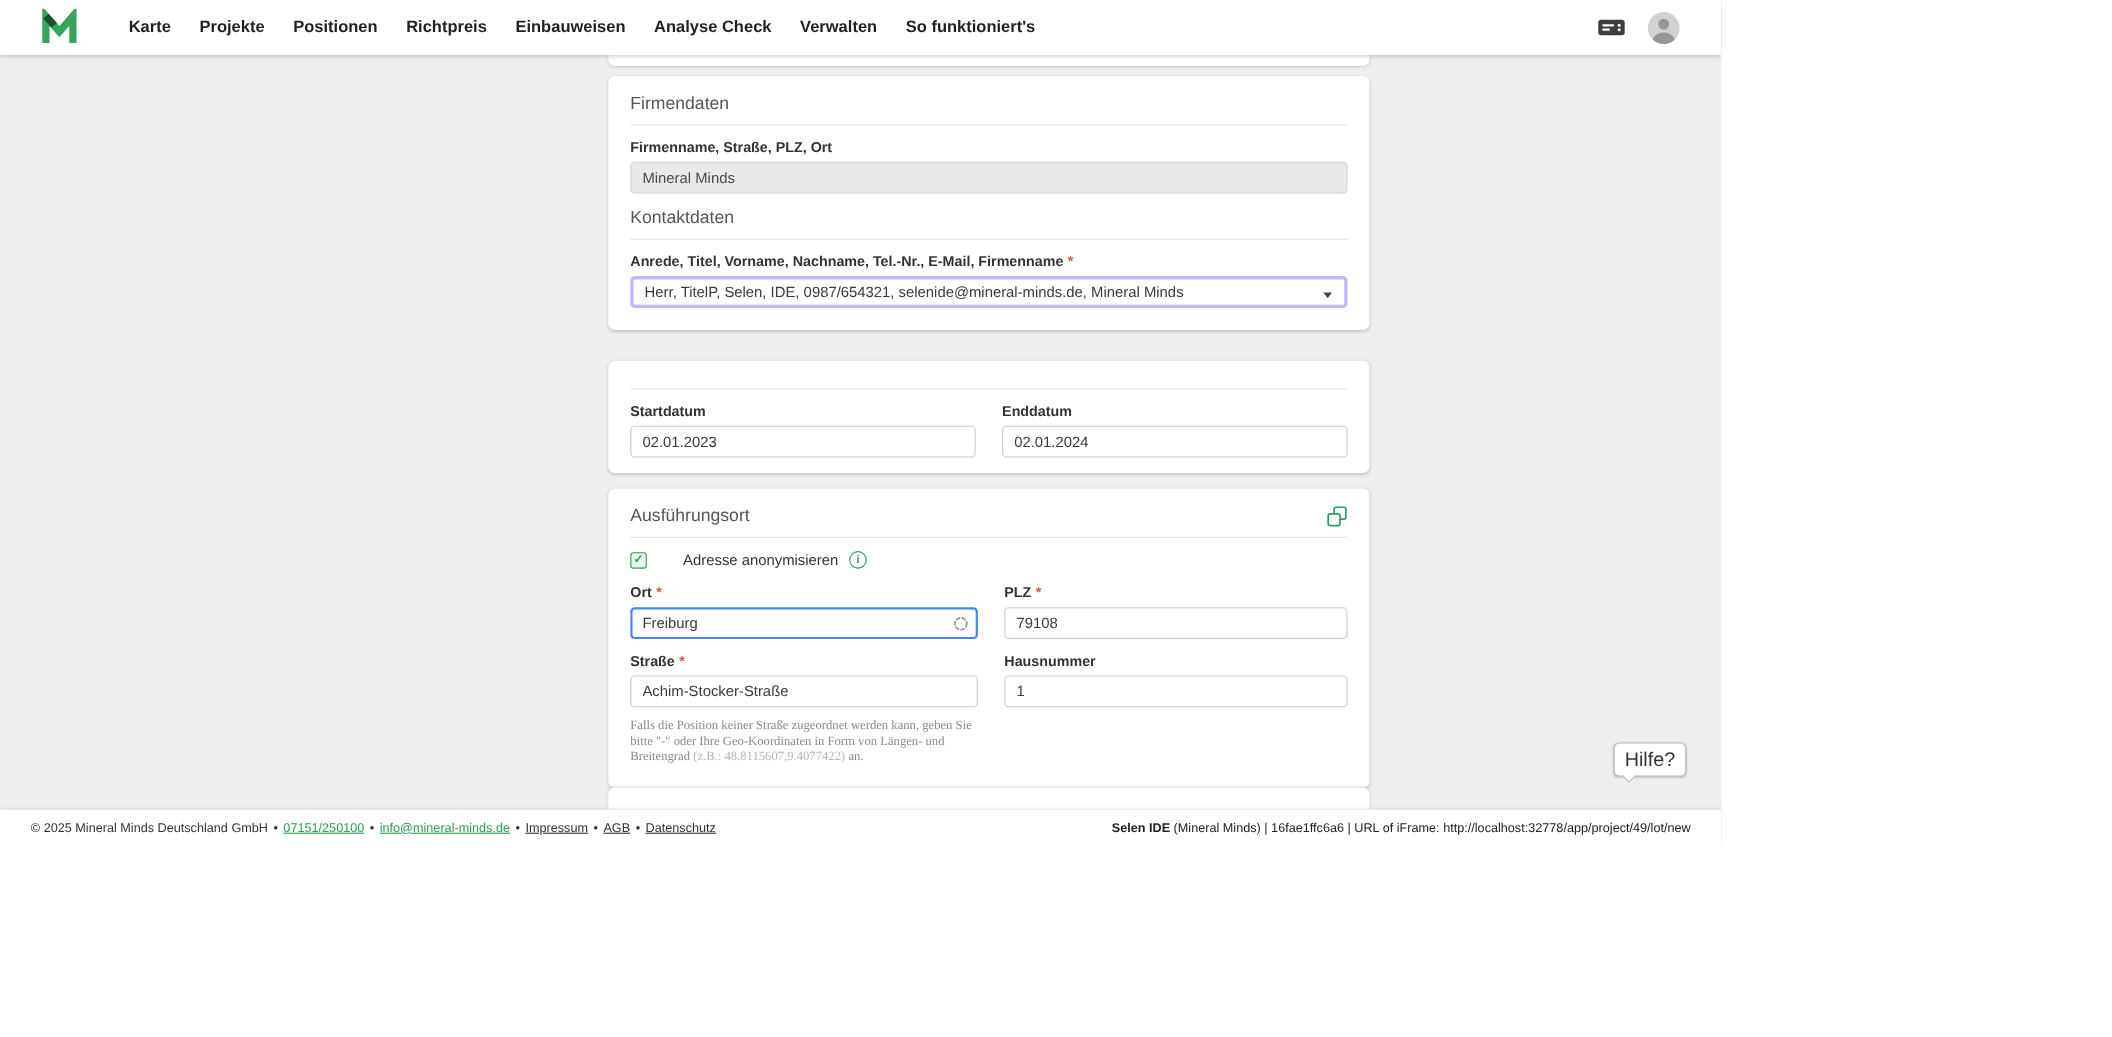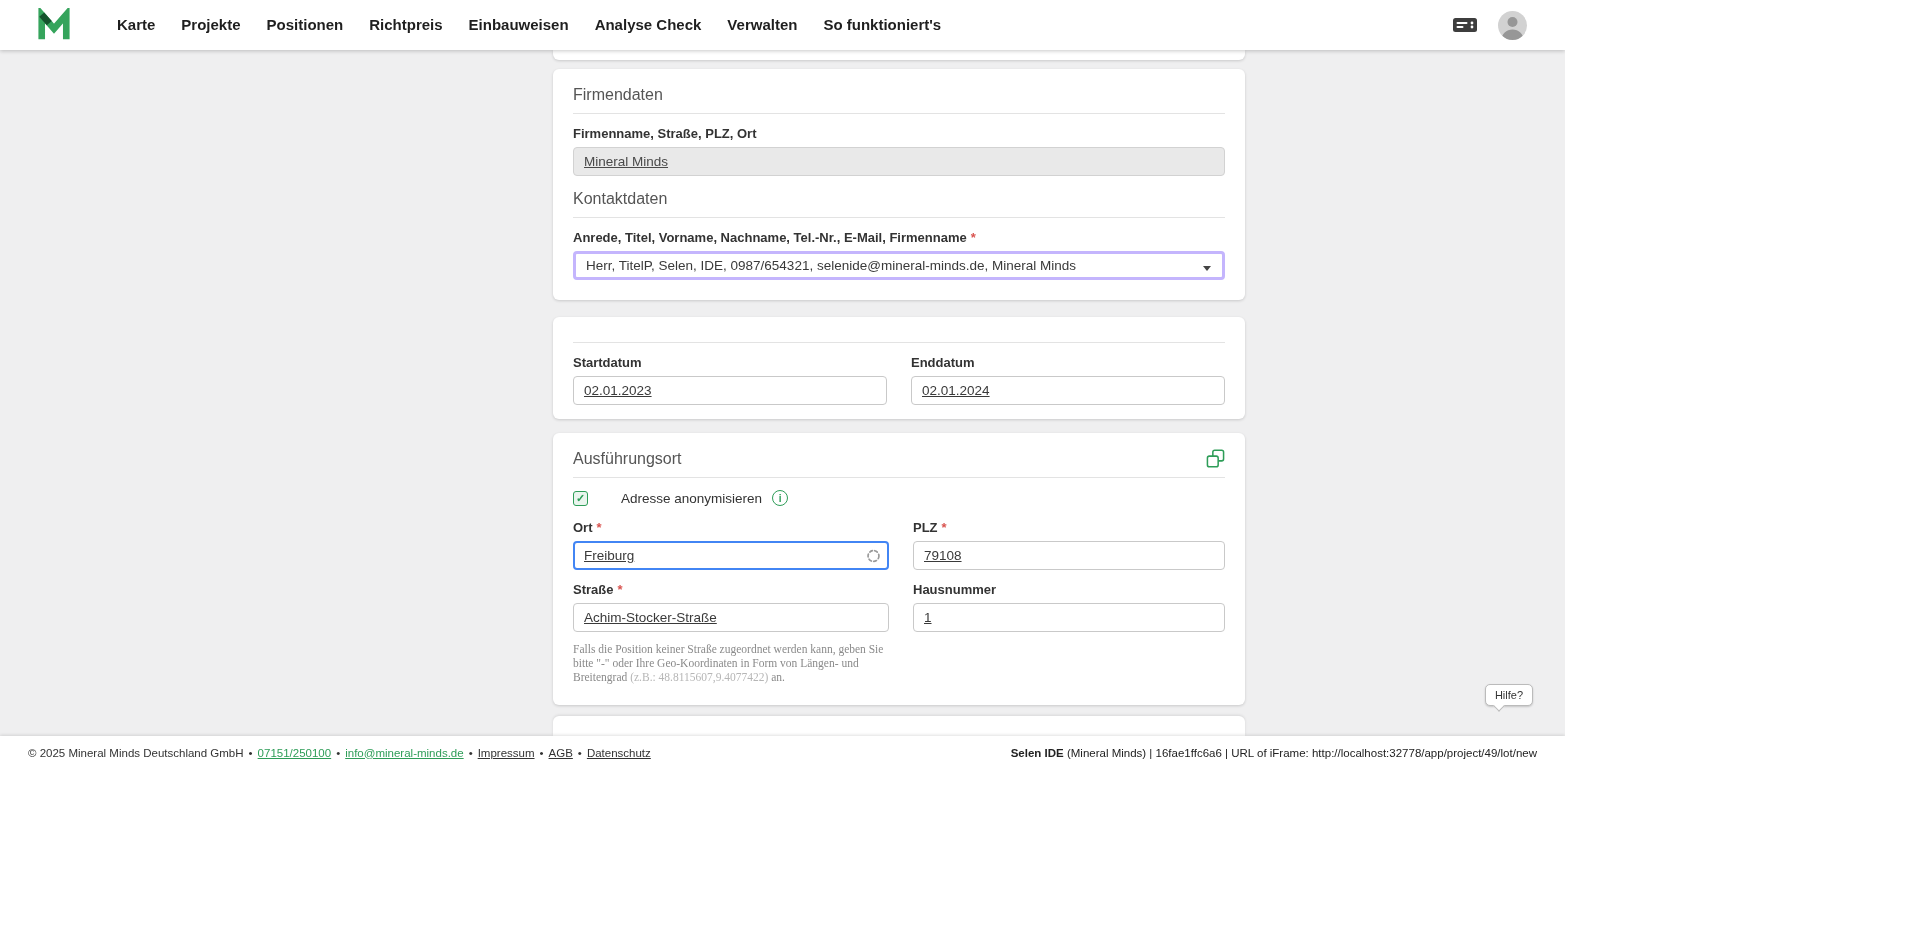--- a/index.html
+++ b/index.html
@@ -19,36 +19,36 @@
   .nav-right { margin-left:auto; display:flex; align-items:center; gap:20px; }
   .icon-btn { cursor:pointer; display:flex; align-items:center; }
   .avatar { width:29px; height:29px; border-radius:50%; background:#d2d2d2; overflow:hidden;
             display:flex; align-items:flex-end; justify-content:center; cursor:pointer; }
 
   
   .content { position:relative; height:686px; overflow:hidden; padding-left:553px; }
   .card { width:692px; background:#fff; border-radius:6px; box-shadow:0 1px 3px rgba(0,0,0,.16);
           padding:16px 20px 18px; }
   .strip-top { height:10px; padding:0; border-radius:0 0 6px 6px; margin-bottom:9px; }
-  .card-firmendaten { margin-bottom:17px; padding-bottom:20px; }
+  .card-firmendaten { margin-bottom:28px; padding-bottom:20px; }
   .card-zeitraum { margin-bottom:14px; padding-bottom:14px; }
   .card-ort { padding-bottom:21px; }
   .strip-bottom { position:absolute; bottom:0; left:553px; width:692px; height:20px; padding:0;
                   border-radius:6px 6px 0 0; box-shadow:0 -1px 3px rgba(0,0,0,.10); }
 
   .section-title { font-size:16px; font-weight:400; color:#555; line-height:19px; }
   hr.sep { border:0; border-top:1px solid #e3e3e3; margin:9px 0 12px; }
   .mt-block { margin-top:13px; }
 
   .field-label { display:block; font-size:13px; font-weight:700; color:#333; line-height:15px; margin-bottom:6px; }
   .req { color:#d9534f; margin-left:4px; font-weight:700; }
 
   .text-input { width:100%; height:29px; border:1px solid #c9c9c9; border-radius:4px;
                 padding:0 10px; font-size:13.5px; color:#3a3a3a; background:#fff;
-                font-family:"Liberation Sans", sans-serif; outline:none;text-decoration:underline; }
+                font-family:"Liberation Sans", sans-serif; outline:none; }
   .text-input.disabled { background:#e9e9e9; border-color:#d2d2d2; color:#4a4a4a; cursor:default; }
   .text-input.focused { border:2px solid #4285f4; padding:0 9px; }
 
   .select { position:relative; height:29px; border:3px solid #c4b5fd; border-radius:4px;
             background:#fff; display:flex; align-items:center; padding:0 30px 0 10px; cursor:pointer; }
   .select-value { font-size:13.5px; color:#3a3a3a; white-space:nowrap; overflow:hidden; text-overflow:ellipsis; }
   .caret { position:absolute; right:11px; top:12px; width:0; height:0;
            border-left:4.5px solid transparent; border-right:4.5px solid transparent; border-top:5.5px solid #444; }
 
   .grid2 { display:grid; grid-template-columns:1fr 1fr; column-gap:24px; row-gap:12px; }
@@ -66,21 +66,21 @@
                cursor:pointer; margin-left:2px; }
 
   .input-wrap { position:relative; }
   .spinner { position:absolute; right:8px; top:50%; transform:translateY(-50%); }
 
   .hint { font-size:11.5px; color:#8a8a8a; line-height:14px; width:316px; margin-top:-2px;font-family:Liberation Serif, serif; }
   .hint .hint-example { color:#b6b6b6; }
 
   
   .help-btn { position:absolute; right:32px; bottom:63px; background:#fff; border:1px solid #bbb;
-              border-radius:5px; padding:4px 9px; font-size:11px; color:#333; cursor:pointer;
+              border-radius:5px; padding:4px 9px; font-size:18px; color:#333; cursor:pointer;
               box-shadow:0 1px 2px rgba(0,0,0,.18); z-index:6; }
   .help-tail { position:absolute; bottom:-5px; left:9px; width:8px; height:8px; background:#fff;
                border-right:1px solid #bbb; border-bottom:1px solid #bbb; transform:rotate(45deg); }
 
   
   .footer { position:absolute; left:0; bottom:0; width:1565px; height:33px; background:#fff;
             box-shadow:0 -1px 3px rgba(0,0,0,.12); display:flex; align-items:center;
             justify-content:space-between; padding:0 28px; z-index:5; }
   .footer-left { display:flex; align-items:center; gap:5px; font-size:11.5px; color:#333; white-space:nowrap; }
   .footer-sep { color:#333; }

